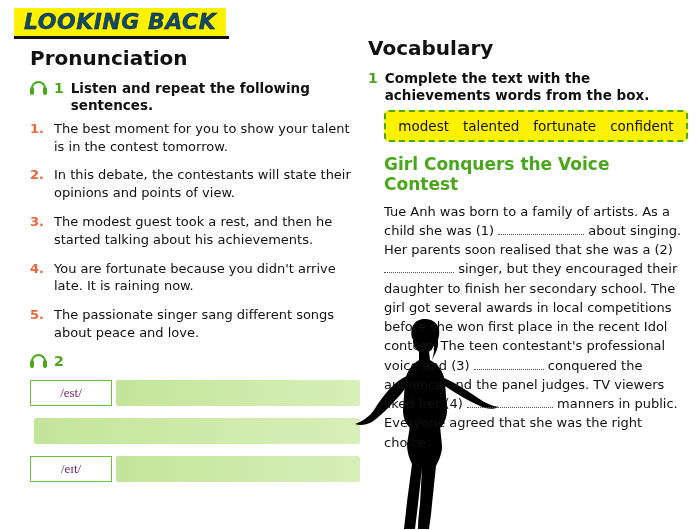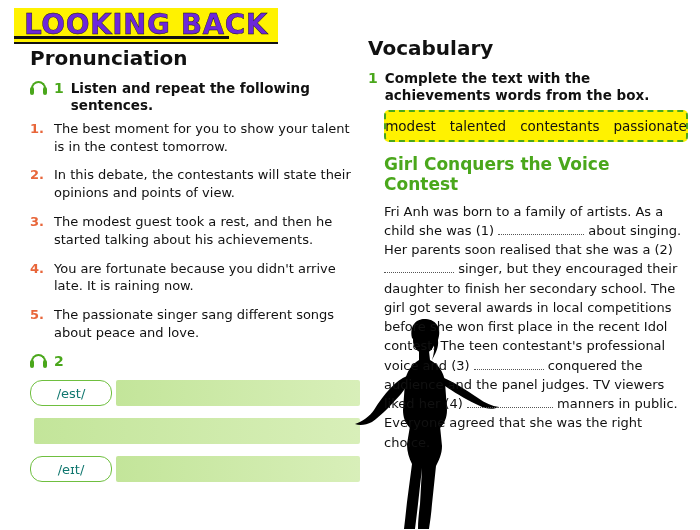--- a/index.html
+++ b/index.html
@@ -26,23 +26,24 @@
     position: absolute;
     left: 14px;
     top: 8px;
     background: #fff200;
     padding: 2px 10px 3px 10px;
     border-bottom: 2px solid #111;
   }
   .banner-text {
     font-family: "DejaVu Sans", sans-serif;
     font-weight: bold;
-    font-size: 28px;
+    font-style: italic;
+    font-size: 22px;
     letter-spacing: 0.5px;
-    color: #6d28d9;
+    color: #0c4a6e;
     line-height: 1.05;
     -webkit-text-stroke: 0.4px #111;
   }
   .banner-underline {
     position: absolute;
     left: 14px;
     top: 36px;
     width: 215px;
     height: 3px;
     background: #111;
@@ -154,28 +155,29 @@
   }
   .pron-row {
     display: flex;
     align-items: stretch;
     margin-bottom: 12px;
     height: 26px;
   }
   .pron-key {
     width: 82px;
     border: 1.6px solid #6fbf3f;
-    border-radius: 12px;
+    border-radius: 0;
     display: flex;
     align-items: center;
     justify-content: center;
     font-size: 13px;
-    color: #0f766e;
+    color: #701a75;
     background: #ffffff;
     box-sizing: border-box;
+    font-family: Liberation Serif, serif;
   }
   .pron-blank {
     flex: 1;
     margin-left: 4px;
     background: linear-gradient(to right, #c3e59a, #d8efb9);
     border-radius: 2px;
   }
 
   
   .word-box {
@@ -308,29 +310,29 @@
     <div class="section-title">Vocabulary</div>
 
     <div class="exercise-head">
       <span class="ex-num">1</span>
       <span class="ex-head-text">Complete the text with the achievements words from the box.</span>
     </div>
 
     <div class="word-box">
       <span>modest</span>
       <span>talented</span>
-      <span>contestants</span>
-      <span>passionate</span>
+      <span>fortunate</span>
+      <span>confident</span>
     </div>
 
     <div class="passage-title">Girl Conquers the Voice Contest</div>
 
     <div class="passage">
       <p>
-        <span>Fri Anh was born to a family of artists. As a child she was (1)</span>
+        <span>Tue Anh was born to a family of artists. As a child she was (1)</span>
         <span class="blank-line"></span>
         <span>about singing. Her parents soon realised that she was a (2)</span>
         <span class="blank-line short"></span>
         <span>singer, but they encouraged their daughter to finish her secondary school. The girl got several awards in local competitions before she won first place in the recent Idol contest. The teen contestant's professional voice and (3)</span>
         <span class="blank-line short"></span>
         <span>conquered the audience and the panel judges. TV viewers liked her (4)</span>
         <span class="blank-line"></span>
         <span>manners in public. Everyone agreed that she was the right choice.</span>
       </p>
     </div>

